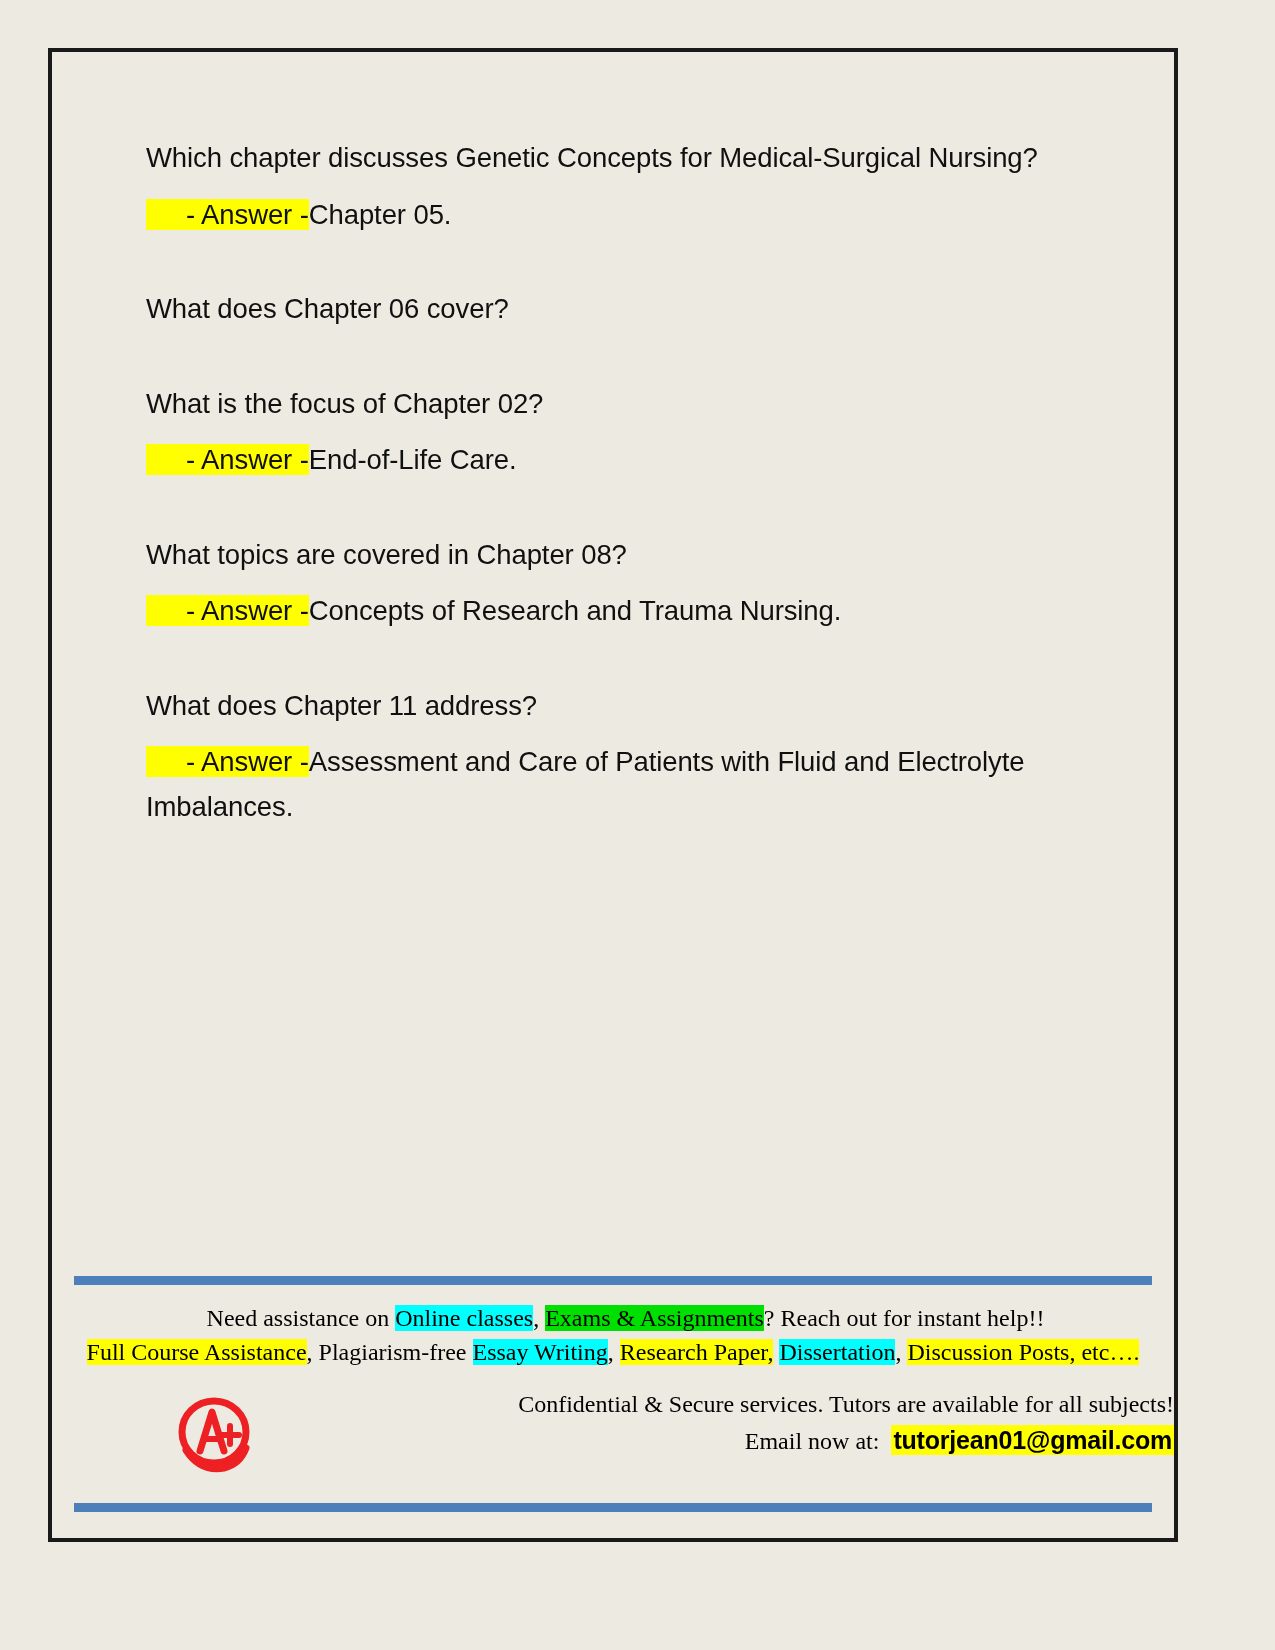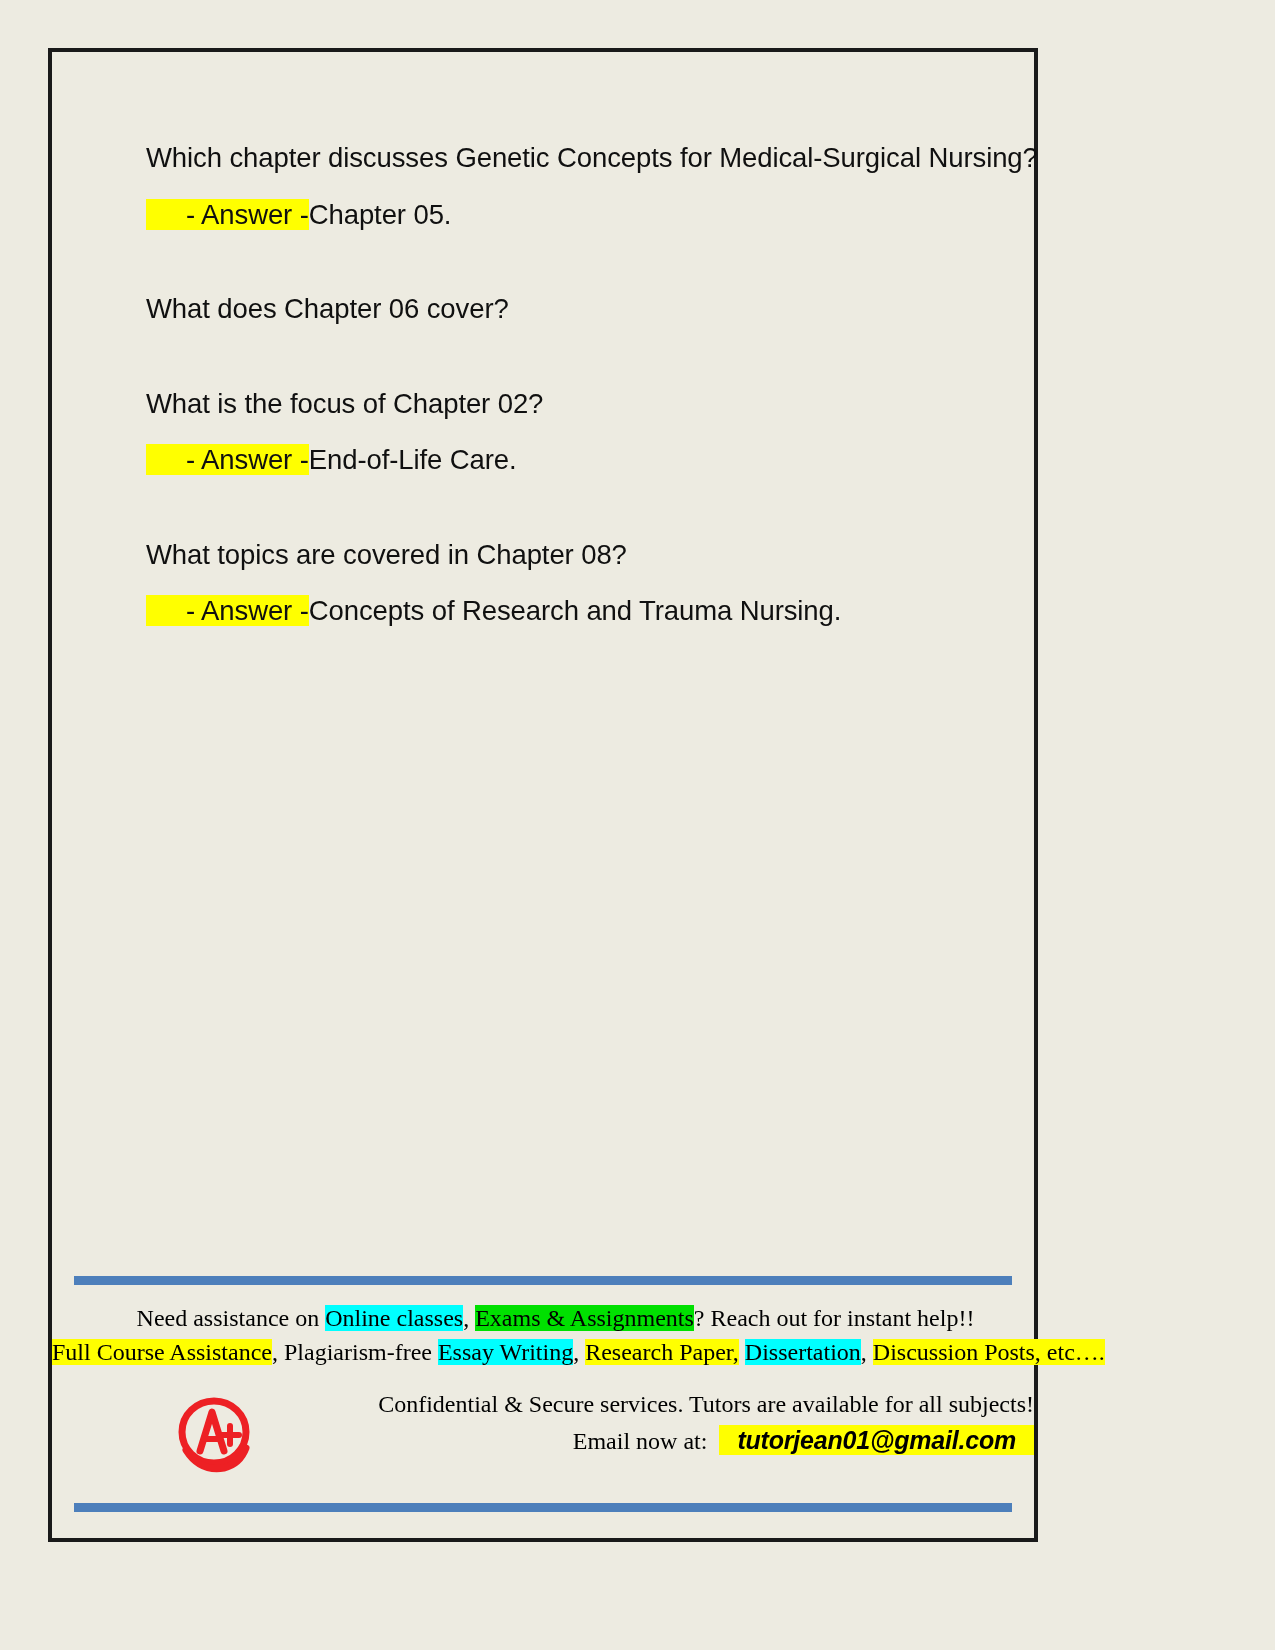--- a/index.html
+++ b/index.html
@@ -13,21 +13,21 @@
     font-family: "Liberation Sans", sans-serif;
     overflow: hidden;
     position: relative;
   }
 
   
   #page-frame {
     position: absolute;
     left: 48px;
     top: 48px;
-    width: 990px;
+    width: 1130px;
     height: 1494px;
     border: 4px solid #1a1a1a;
     box-sizing: border-box;
     background: #EDEBE1;
   }
 
   
   #qa-body {
     position: absolute;
     left: 94px;
@@ -94,21 +94,21 @@
     color: #000;
     white-space: nowrap;
     padding-left: 25px;
   }
 
   #promo-line-2 {
     position: absolute;
     top: 76px;
     left: 0;
     right: 0;
-    text-align: right;
+    text-align: center;
     font-family: "Liberation Serif", serif;
     font-size: 24px;
     color: #000;
     white-space: nowrap;
   }
 
   .hl-yellow { background: #FFFF00; }
   .hl-cyan   { background: #00FFFF; }
   .hl-green  { background: #00E000; }
 
@@ -131,23 +131,22 @@
   #email-line {
     font-size: 24px;
     white-space: nowrap;
   }
 
   #email-address {
     font-family: "Liberation Sans", sans-serif;
     font-weight: bold;
     font-size: 25px;
     background: #FFFF00;
-    padding: 1px 18px;
+    padding: 1px 2px;
     letter-spacing: -0.2px;
-    font-style: italic;
   }
 
   .logo-wrap {
     position: absolute;
     left: 118px;
     top: 125px;
     width: 90px;
     height: 90px;
   }
 </style>
@@ -170,20 +169,24 @@
     <div class="qa-block">
       <p class="qa-question">What is the focus of Chapter 02?</p>
       <p class="qa-answer"><span class="ans-tag">- Answer -</span><span>End-of-Life Care.</span></p>
     </div>
 
     <div class="qa-block">
       <p class="qa-question">What topics are covered in Chapter 08?</p>
       <p class="qa-answer"><span class="ans-tag">- Answer -</span><span>Concepts of Research and Trauma Nursing.</span></p>
     </div>
 
+    <div class="qa-block">
+      <p class="qa-question">What does Chapter 11 address?</p>
+      <p class="qa-answer"><span class="ans-tag">- Answer -</span><span>Assessment and Care of Patients with Fluid and Electrolyte Imbalances.</span></p>
+    </div>
 
   </div>
 
   <div id="footer">
 
     <div class="rule" id="rule-top"></div>
 
     <div id="promo-line-1"><span>Need assistance on </span><span class="hl-cyan">Online classes</span><span>, </span><span class="hl-green">Exams &amp; Assignments</span><span>? Reach out for instant help!!</span></div>
 
     <div id="promo-line-2"><span class="hl-yellow">Full Course Assistance</span><span>, Plagiarism-free </span><span class="hl-cyan">Essay Writing</span><span>, </span><span class="hl-yellow">Research Paper,</span><span> </span><span class="hl-cyan">Dissertation</span><span>, </span><span class="hl-yellow">Discussion Posts, etc….</span></div>

